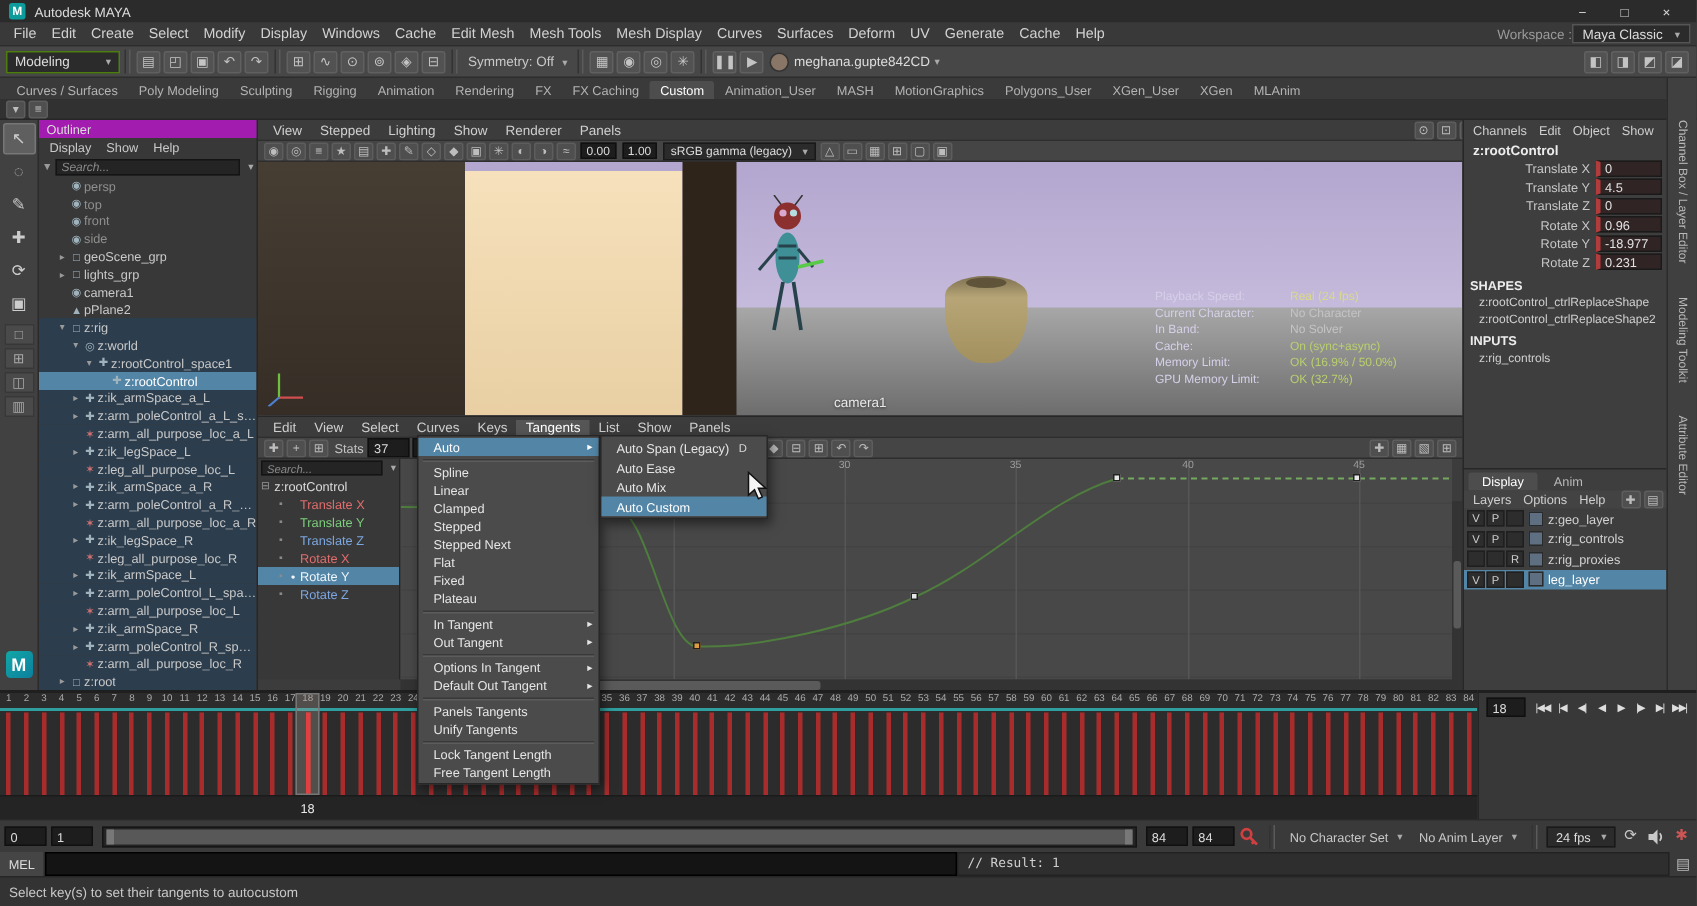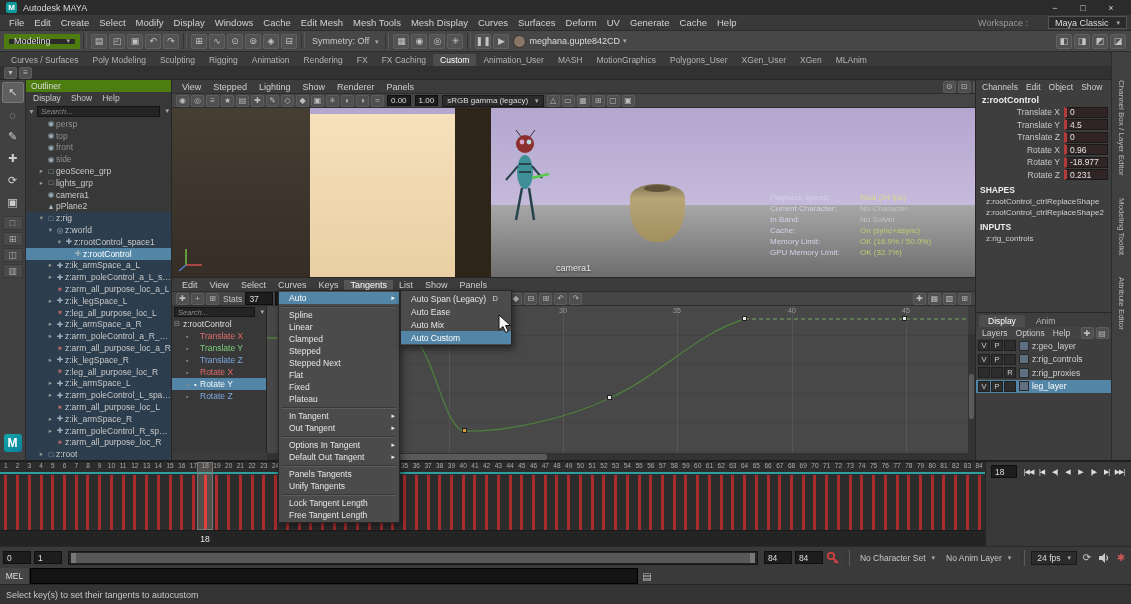--- a/index.html
+++ b/index.html
@@ -13,45 +13,45 @@
 .caret{font-size:7px;color:#aaa;margin-left:3px}
 
 #titlebar{left:0;top:0;width:1131px;height:15px;background:#2b2b2b;display:flex;align-items:center;padding:0 6px}
 #titlebar .mlogo{width:11px;height:11px;background:#0e9b9b;border-radius:2px;color:#fff;font-size:8px;font-weight:bold;display:flex;align-items:center;justify-content:center}
 #titlebar .ttl{margin-left:6px;font-size:9px;color:#dcdcdc}
 #titlebar .wctl{margin-left:auto;display:flex}
 #titlebar .wctl span{width:28px;text-align:center;font-size:9px;color:#d5d5d5}
 
 #menubar{left:0;top:15px;width:1131px;height:16px;background:#393939;border-bottom:1px solid #2d2d2d;display:flex;align-items:center;padding:0 4px}
 #menubar .menu-item{padding:0 5px;font-size:9.5px;color:#d2d2d2}
-#menubar .ws{margin-left:auto;display:flex;align-items:center;gap:20px}
+#menubar .ws{margin-left:auto;display:flex;align-items:center;gap:0}
 #menubar .ws .wslbl{color:#9a9a9a;font-size:9px}
 #menubar .wsdrop{background:#2b2b2b;border:1px solid #555;height:13px;display:flex;align-items:center;padding:0 6px;font-size:9px;color:#ddd;gap:5px}
 
 #statusline{left:0;top:31px;width:1131px;height:21px;background:#474747;border-bottom:1px solid #2d2d2d;display:flex;align-items:center;padding:0 4px}
-#statusline .menuset{background:#2b2b2b;border:5px solid #4d7c0f;width:76px;height:15px;display:flex;align-items:center;padding:0 5px;font-size:9px;color:#ddd}
+#statusline .menuset{background:#2b2b2b;border:1px solid #4d7c0f;width:76px;height:15px;display:flex;align-items:center;padding:0 5px;font-size:9px;color:#ddd}
 #statusline .menuset .caret{margin-left:auto}
 .symtext{font-size:9px;color:#c8c8c8;margin:0 4px;white-space:nowrap}
 .avatar{width:13px;height:13px;border-radius:50%;background:#8a7667;border:1px solid #333;margin:0 3px;flex:none}
 .userlbl{font-size:9px;color:#ddd;white-space:nowrap}
 #statusline .rpanel{margin-left:auto;display:flex}
 
 #shelftabs{left:0;top:52px;width:1131px;height:14px;background:#3a3a3a;display:flex;align-items:flex-end;padding:0 4px}
 #shelftabs .shelf-tab{padding:1px 7px;font-size:8.5px;color:#b4b4b4;white-space:nowrap}
 #shelftabs .shelf-tab.active{background:#4d4d4d;color:#fff;border-radius:2px 2px 0 0}
 #shelfrow{left:0;top:66px;width:1131px;height:14px;background:#313131;border-bottom:1px solid #262626;display:flex;align-items:center;padding:0 3px}
 
 #toolbox{left:0;top:80px;width:26px;height:380px;background:#414141;border-right:1px solid #2b2b2b;display:flex;flex-direction:column;align-items:center;padding-top:2px}
 .tool{width:22px;height:21px;display:flex;align-items:center;justify-content:center;font-size:11px;color:#ccc;border-radius:2px;margin-bottom:1px}
 .tool.active{background:#5f5f5f;border:1px solid #777}
 .lay{width:20px;height:14px;display:flex;align-items:center;justify-content:center;font-size:9px;color:#aaa;background:#4a4a4a;border:1px solid #383838;margin-top:2px}
 #toolbox .mayam{position:absolute;bottom:8px;width:18px;height:18px;background:linear-gradient(135deg,#12a7a7,#0c7f9d);border-radius:3px;color:#fff;font-weight:bold;font-size:12px;display:flex;align-items:center;justify-content:center}
 
 #outliner{left:26px;top:80px;width:146px;height:380px;background:#383838;border-right:1px solid #272727;display:flex;flex-direction:column}
-.ptitle{height:12px;background:#4d7c0f;font-size:8.5px;color:#ddd;display:flex;align-items:center;padding:0 5px;flex:none}
+.ptitle{height:12px;background:#a21caf;font-size:8.5px;color:#ddd;display:flex;align-items:center;padding:0 5px;flex:none}
 .pmenus{height:12px;display:flex;align-items:center;padding:0 2px;flex:none}
 .pmenus .menu-item{padding:0 5px;font-size:8.5px;color:#c9c9c9}
 .osearch{height:14px;display:flex;align-items:center;padding:0 2px;gap:2px;flex:none}
 .osearch .funnel{font-size:7px;color:#999}
 .osearch .sfield{flex:1;background:#242424;border:1px solid #141414;height:11px;font-size:8px;color:#8a8a8a;display:flex;align-items:center;padding:0 3px;font-style:italic}
 #olist{flex:1;overflow:hidden}
 .o-row{height:11.8px;display:flex;align-items:center;white-space:nowrap;overflow:hidden}
 .o-row .o-exp{width:9px;font-size:6.5px;color:#9a9a9a;text-align:center;flex:none}
 .o-row .o-ico{width:10px;font-size:7.5px;color:#9fb3bd;flex:none;text-align:center}
 .o-row .o-lbl{font-size:8.5px;color:#c9c9c9;overflow:hidden;text-overflow:ellipsis}
@@ -1112,17 +1112,18 @@
   <svg class="rico" width="14" height="14" viewBox="0 0 14 14">
     <polygon points="2,5 5,5 8,2 8,12 5,9 2,9" fill="#c9c9c9"></polygon>
     <path d="M9.5,4.5 Q11.5,7 9.5,9.5" fill="none" stroke="#c9c9c9" stroke-width="1.2"></path>
   </svg>
   <span class="rico" style="color:#cc5555">✱</span>
 </div>
 
 <div id="commandline" class="abs">
   <span class="mel">MEL</span>
   <span class="cin"></span>
+  <span class="cout">// Result: 1</span>
   <span class="seicon">▤</span>
 </div>
 <div id="helpline" class="abs">
   <span>Select key(s) to set their tangents to autocustom</span>
 </div>
 
 </body></html>

